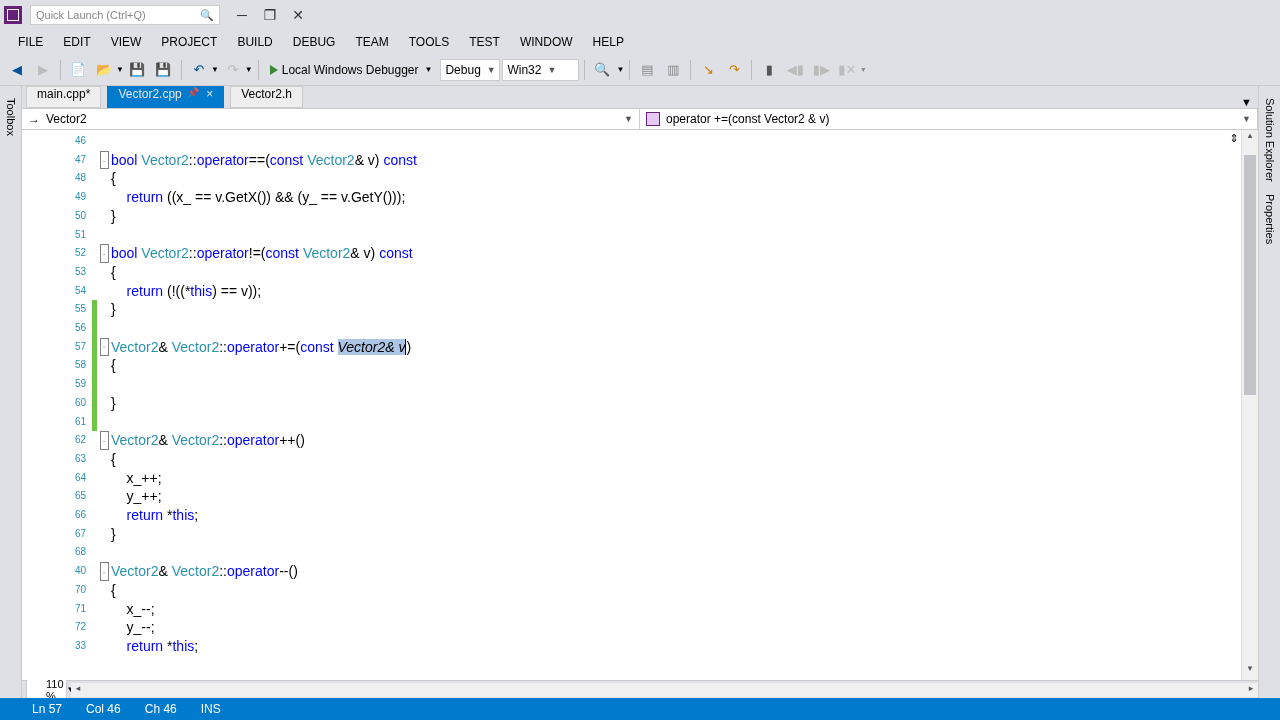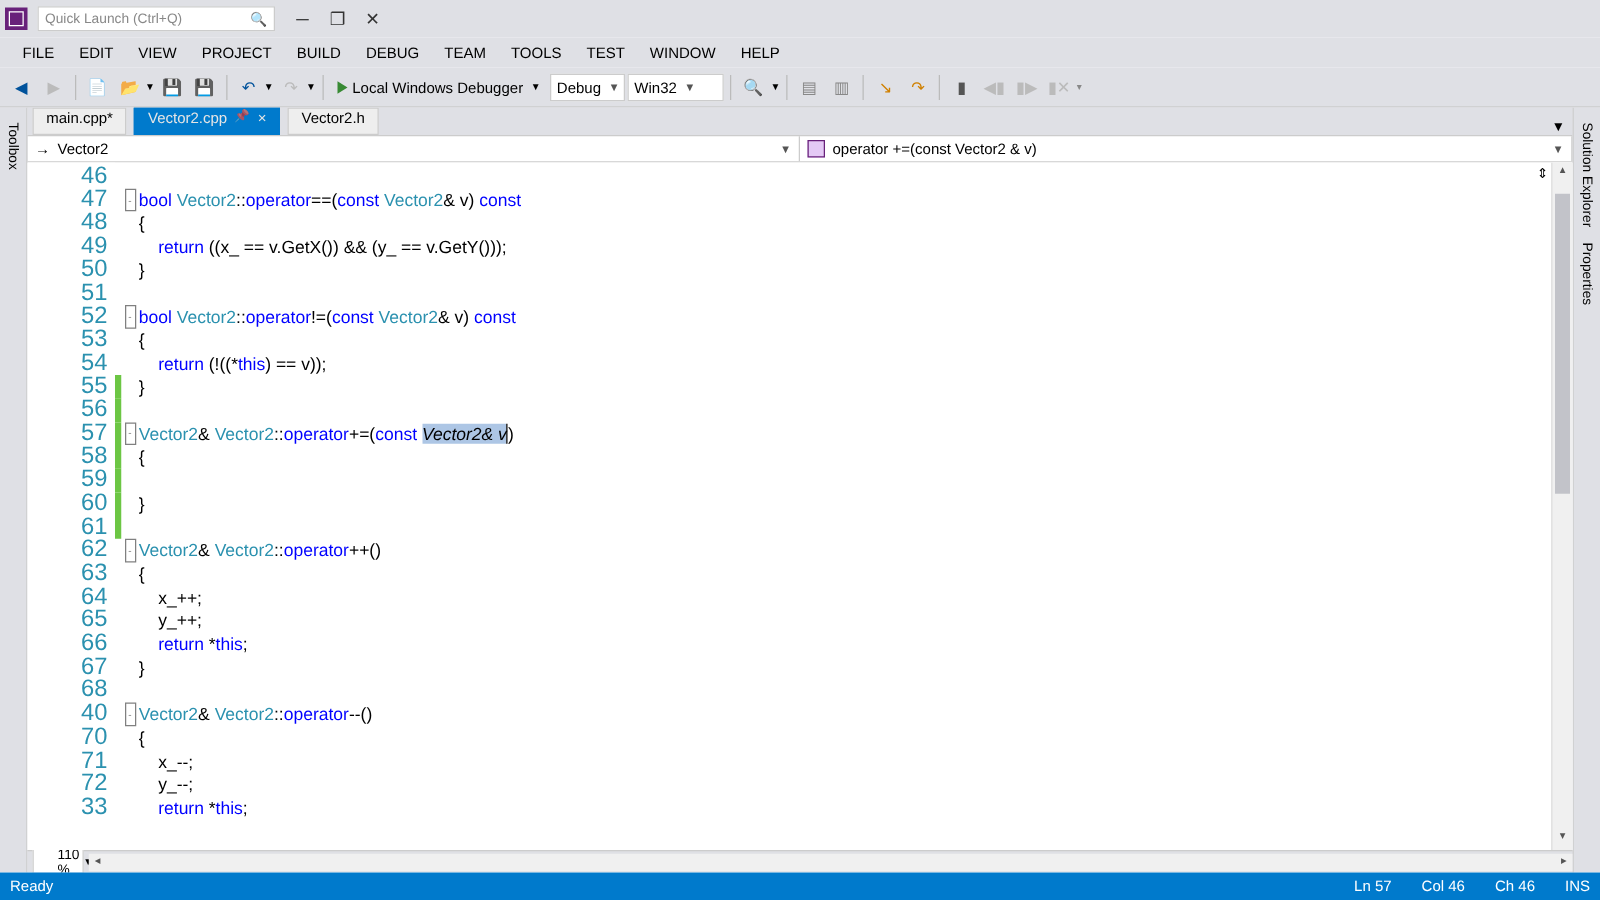--- a/index.html
+++ b/index.html
@@ -45,21 +45,21 @@
 .doc-tab .close { font-size: 12px; }
 .doc-tabs .dd { margin-left: auto; margin-right: 6px; font-size: 11px; cursor: pointer; }
 
 
 .nav-dd { height: 22px; display: flex; border-top: 1px solid #ccc; border-bottom: 1px solid #ccc; font-size: 12px; }
 .nav-dd .nd { flex: 1; display: flex; align-items: center; padding: 0 6px; border-right: 1px solid #ccc; gap: 6px; }
 .nav-dd .nd .chev { margin-left: auto; font-size: 9px; color: #555; }
 .nav-dd .nd .ic2 { width: 14px; height: 14px; background: #e4c9f5; border: 1px solid #68217a; }
 
 .code-wrap { flex: 1; display: flex; overflow: hidden; position: relative; background: #fff; }
-.gutter { width: 70px; background: #fff; text-align: right; padding-right: 6px; font-family: Consolas, monospace; font-size: 19px; color: #2b91af; line-height: 18.7px; padding-top: 2px; }
+.gutter { width: 70px; background: #fff; text-align: right; padding-right: 6px; font-family: Consolas, monospace; font-size: 10px; color: #2b91af; line-height: 18.7px; padding-top: 2px; }
 .fold-col { width: 14px; font-family: Consolas, monospace; font-size: 10px; color: #808080; line-height: 18.7px; padding-top: 2px; }
 .fold-col div { height: 18.7px; display: flex; align-items: center; justify-content: center; }
 .fold-box { width: 9px; height: 9px; border: 1px solid #808080; font-size: 8px; line-height: 7px; text-align: center; }
 .change-col { width: 5px; line-height: 18.7px; padding-top: 2px; }
 .change-col div { height: 18.7px; }
 .chg { background: #6cc644; }
 .code { flex: 1; font-family: Consolas, monospace; font-size: 14px; line-height: 18.7px; padding-top: 2px; white-space: pre; }
 .code .kw { color: #0000ff; }
 .code .ty { color: #2b91af; }
 .code .sel { background: #adc6e5; font-style: italic; }
@@ -325,18 +325,17 @@
 
   </div>
 
   <div class="side-tab side-tab-right" id="rightpanel">
       <div class="vtext">Solution Explorer</div>
       <div class="vtext">Properties</div>
     </div>
 </div>
 
 <div class="statusbar">
-  <div class="s-left">Ready</div>
   <div class="s-item">Ln 57</div>
   <div class="s-item">Col 46</div>
   <div class="s-item">Ch 46</div>
   <div class="s-item">INS</div>
 </div>
 
 </body></html>

